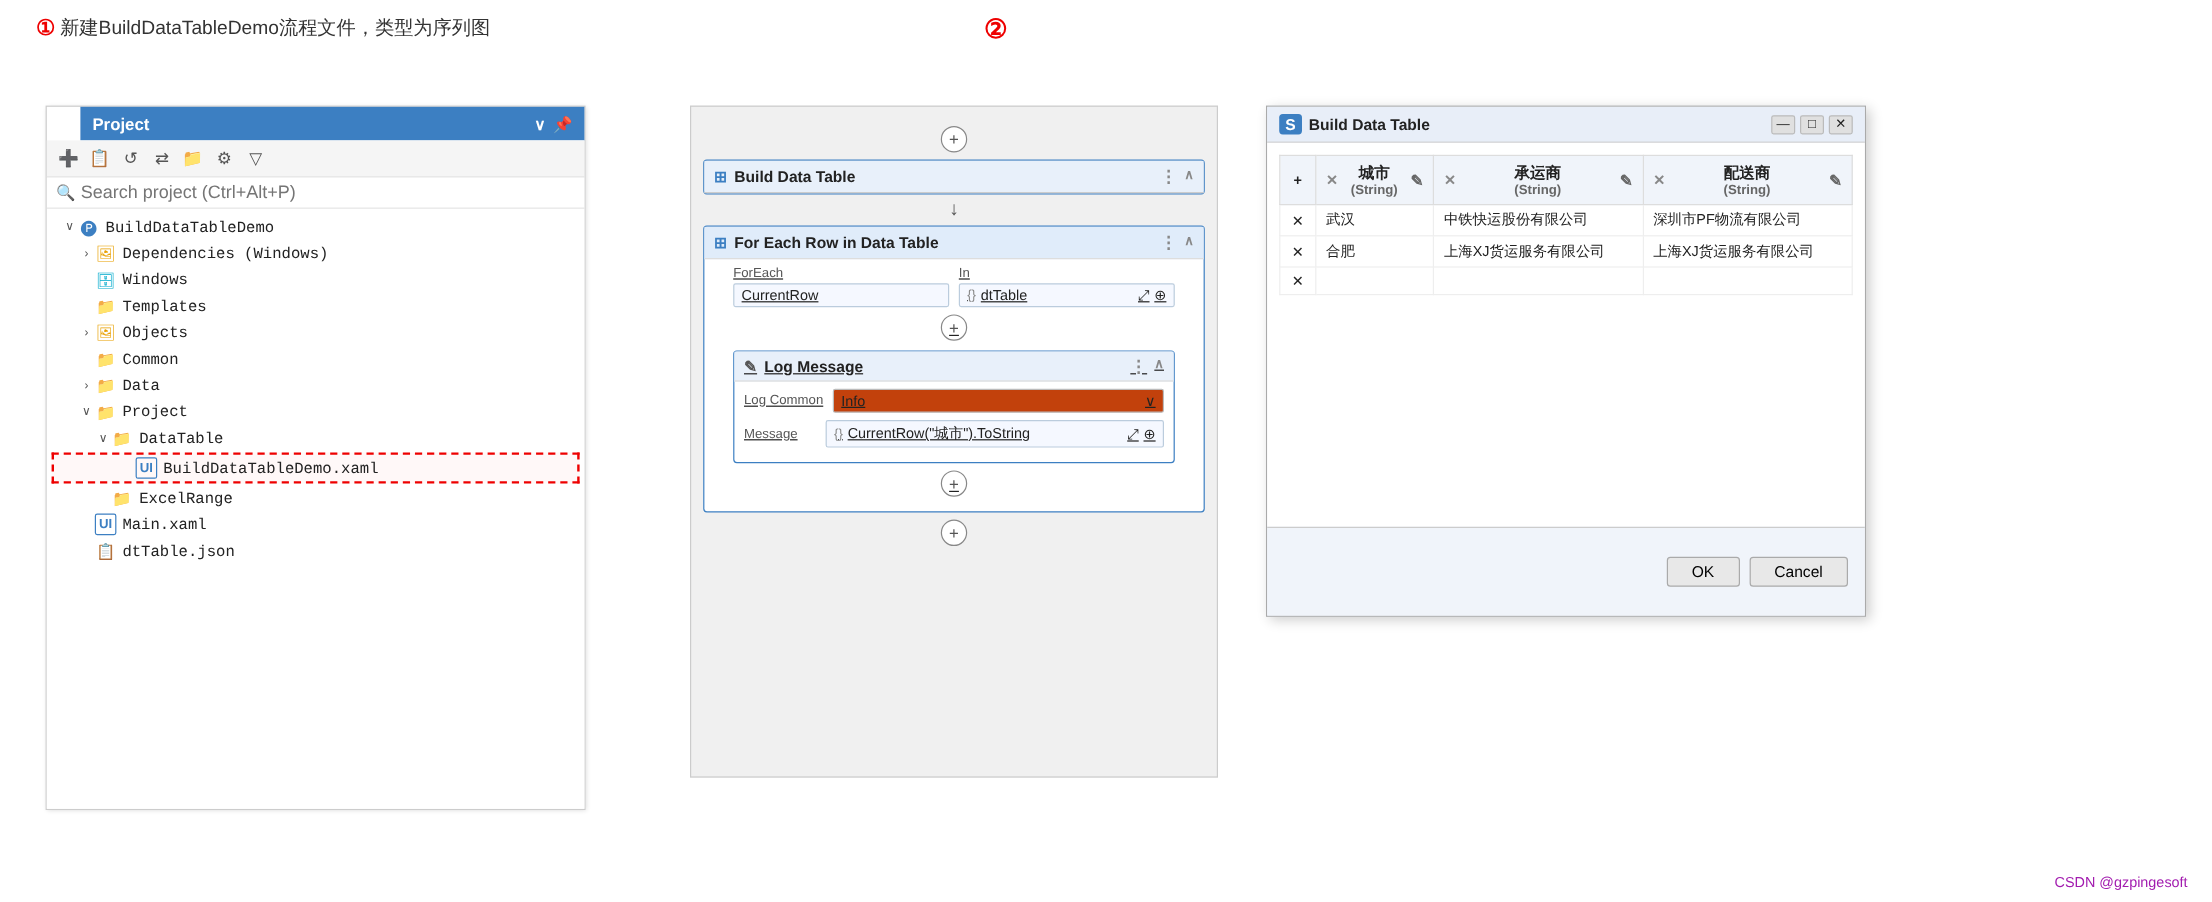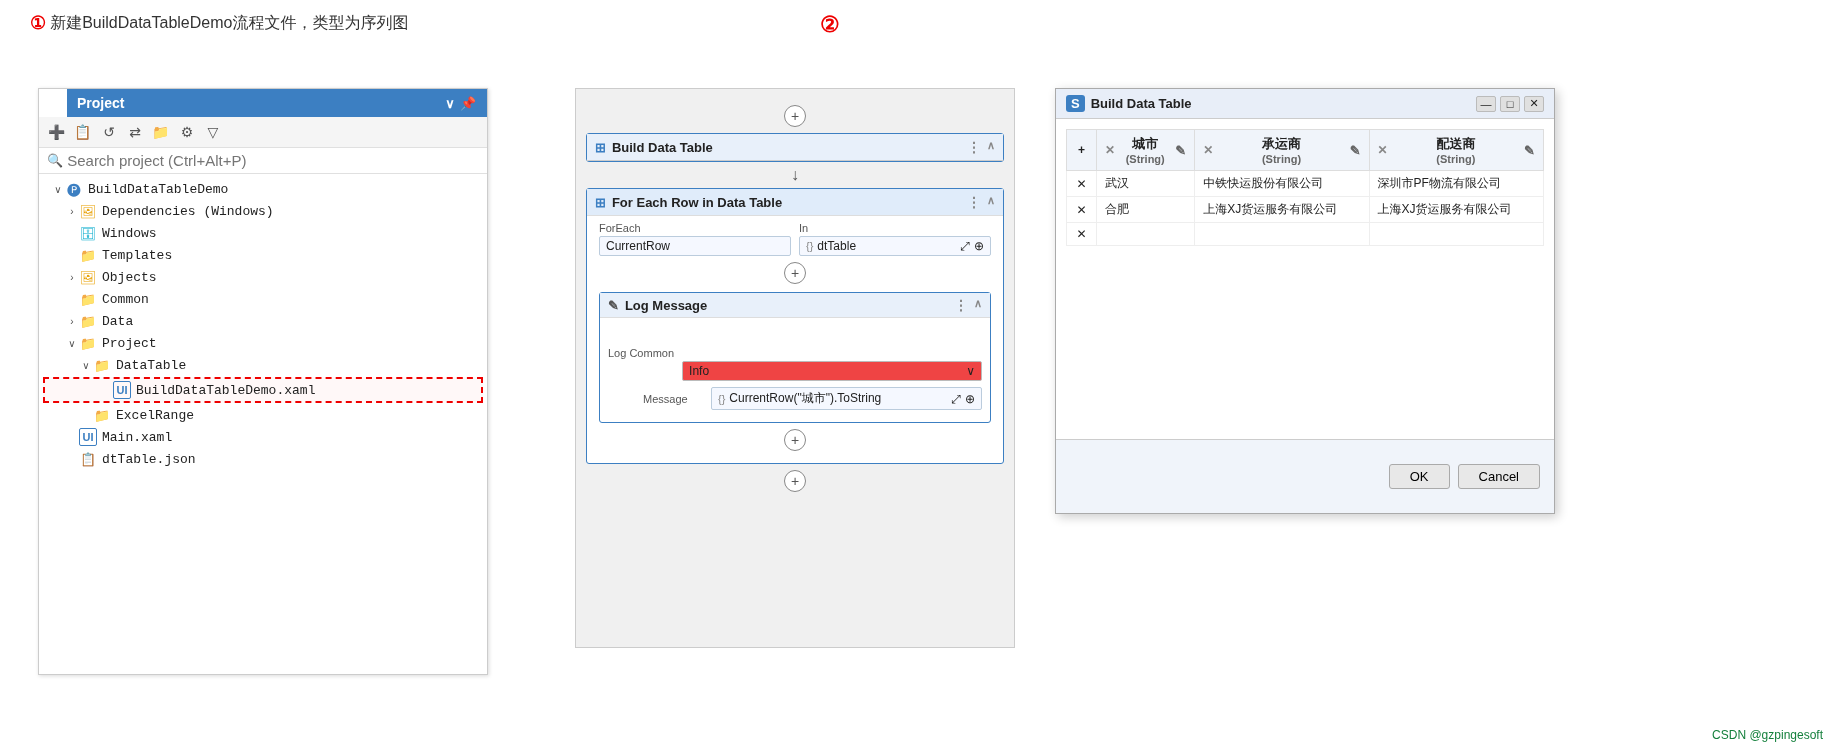--- a/index.html
+++ b/index.html
@@ -28,21 +28,21 @@
     .circle-num {
       color: #e00;
       font-size: 18px;
       font-weight: bold;
     }
     .bottom-right {
       position: absolute;
       bottom: 10px;
       right: 20px;
       font-size: 12px;
-      color: #15803d;
+      color: #a21caf;
     }
 
     
     .project-panel {
       position: absolute;
       top: 88px;
       left: 38px;
       width: 450px;
       background: #fff;
       border: 1px solid #ccc;
@@ -214,21 +214,22 @@
     .wf-foreach-header {
       background: #e0ecfa;
       display: flex;
       align-items: center;
       justify-content: space-between;
       padding: 5px 8px;
       border-bottom: 1px solid #ddd;
       font-weight: bold;
     }
     .wf-foreach-body {
-      padding: 6px 12px;
+      padding: 6px 24px;
+      text-decoration: underline;
     }
     .wf-field-row {
       display: flex;
       align-items: center;
       gap: 8px;
       margin-bottom: 6px;
     }
     .wf-field-label {
       font-size: 11px;
       color: #555;
@@ -279,30 +280,29 @@
       align-items: center;
       gap: 8px;
       margin-bottom: 6px;
     }
     .wf-log-label {
       font-size: 11px;
       color: #555;
       min-width: 60px;
     }
     .wf-select {
-      background: #ef4444;
+      background: #c2410c;
       border: 1px solid #bbb;
       border-radius: 2px;
       padding: 2px 6px;
       font-size: 12px;
       min-width: 160px;
       display: flex;
       align-items: center;
       justify-content: space-between;
-      margin-top: 37px;
     }
     .arrow-connector {
       display: flex;
       justify-content: center;
       align-items: center;
       color: #555;
       font-size: 16px;
       margin: 2px 0;
     }
     .expand-icon {
@@ -607,21 +607,21 @@
               <span class="wf-log-label">
                 <span>Log Common</span>
               </span>
             </div>
             <div class="wf-select" style="flex:1;">
               <span>Info</span>
               <span>∨</span>
             </div>
           </div>
           <div class="wf-log-row">
-            <div style="display:flex;flex-direction:column;gap:2px;min-width:60px;margin-left:35px;">
+            <div style="display:flex;flex-direction:column;gap:2px;min-width:60px;">
               <span class="wf-log-label">
                 <span>Message</span>
               </span>
             </div>
             <div class="wf-field-input-var" style="flex:1;">
               <span class="braces">{}</span>
               <span>CurrentRow("城市").ToString</span>
               <span style="margin-left:auto;">⤢</span>
               <span>⊕</span>
             </div>

